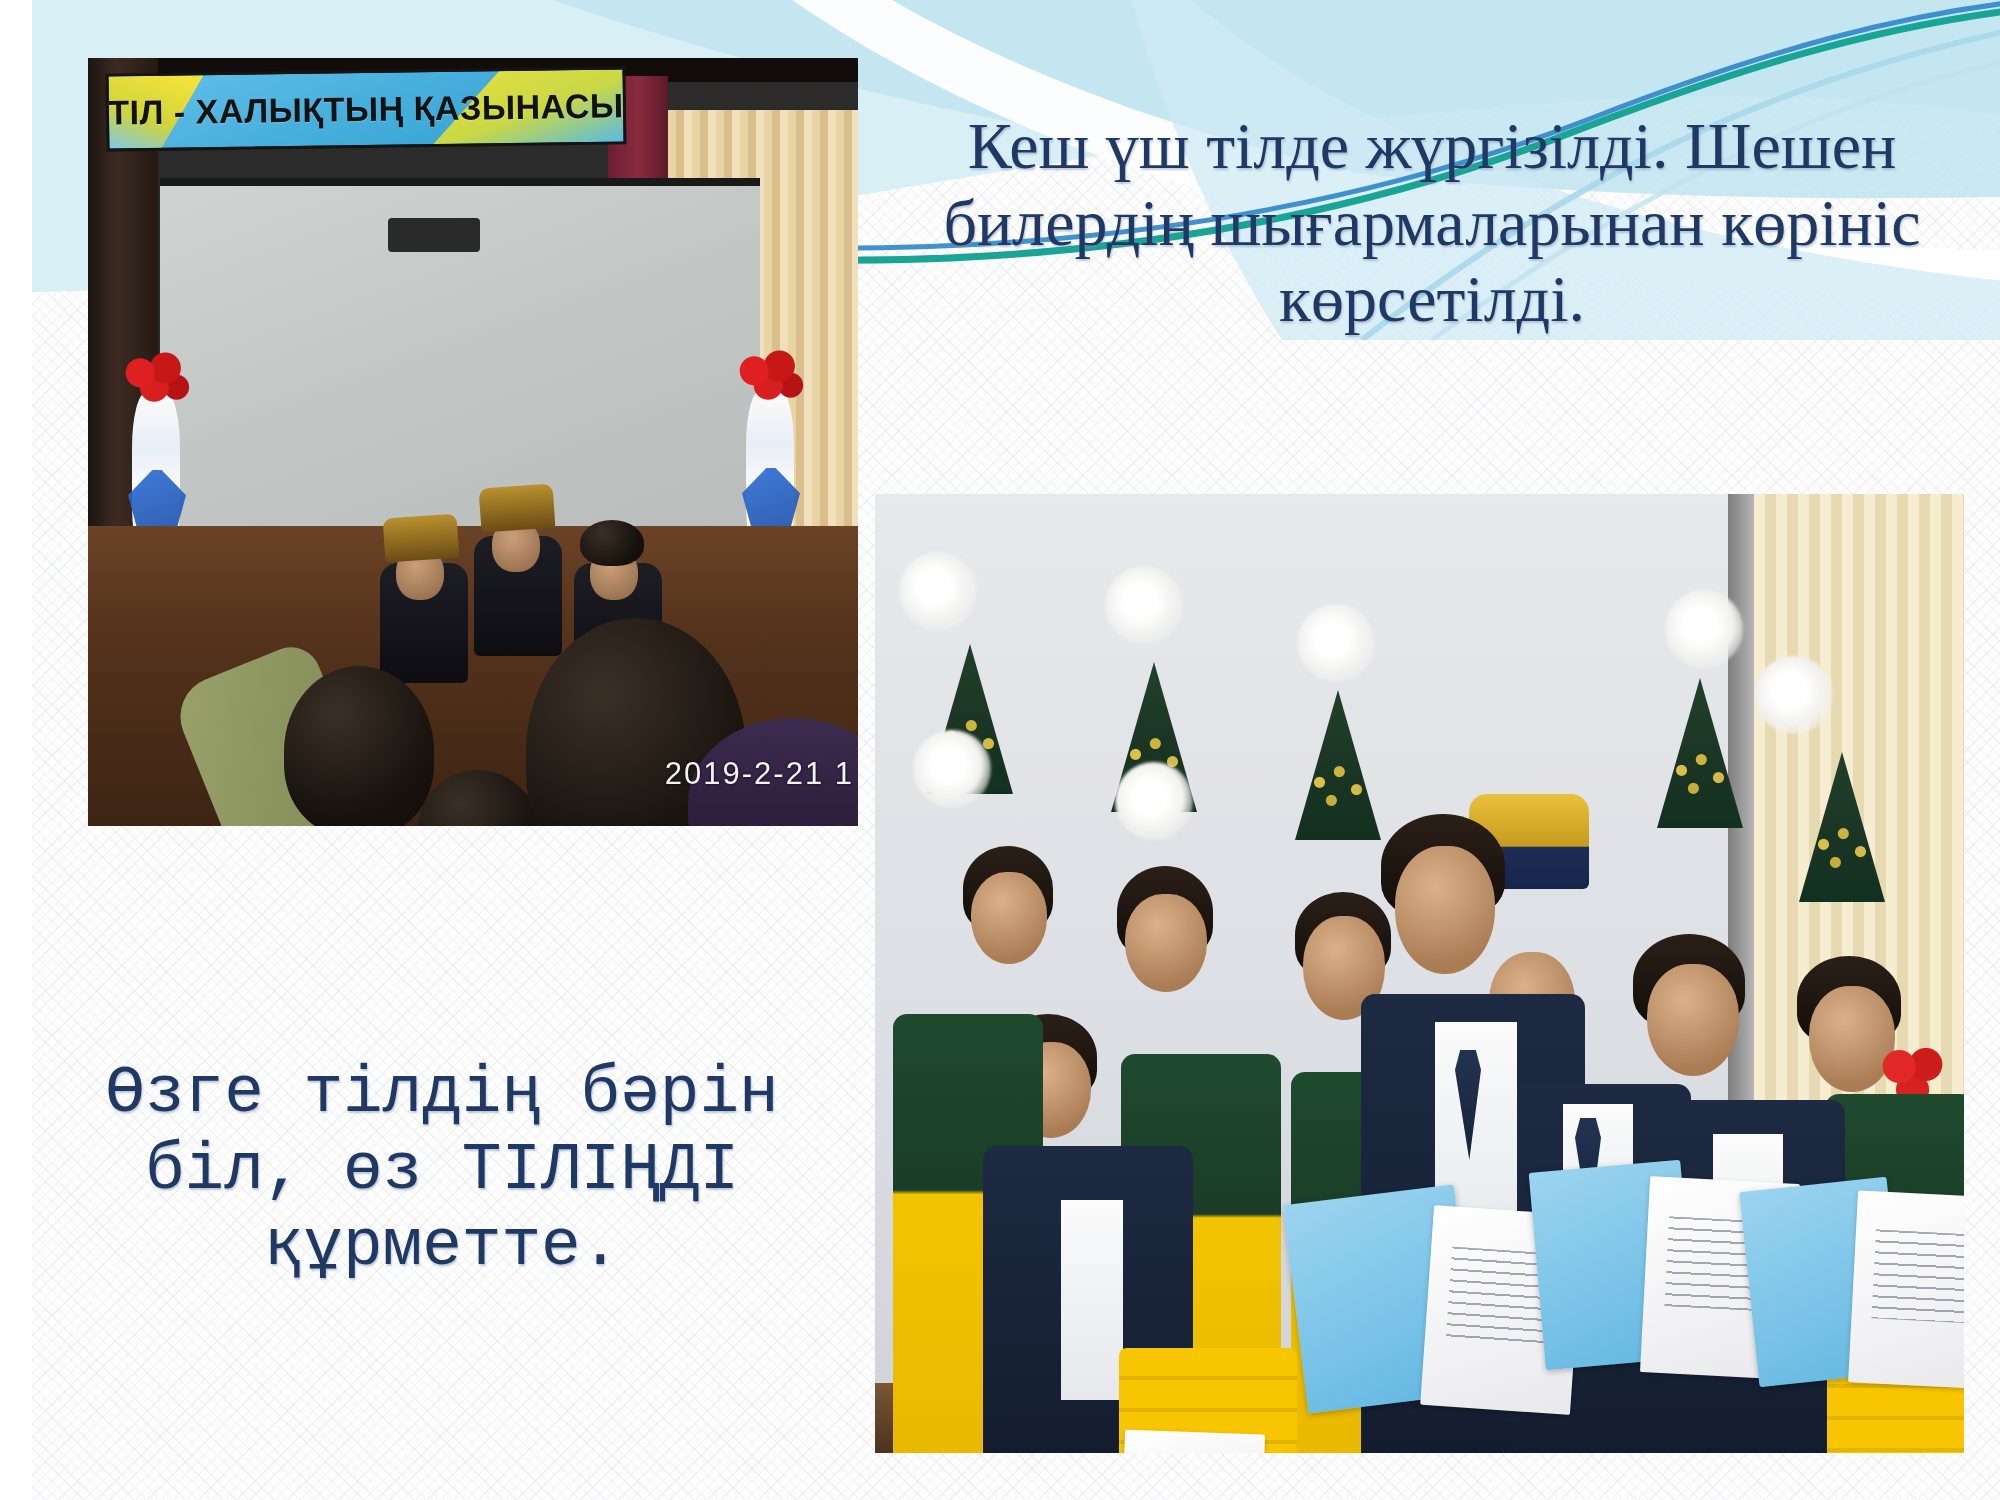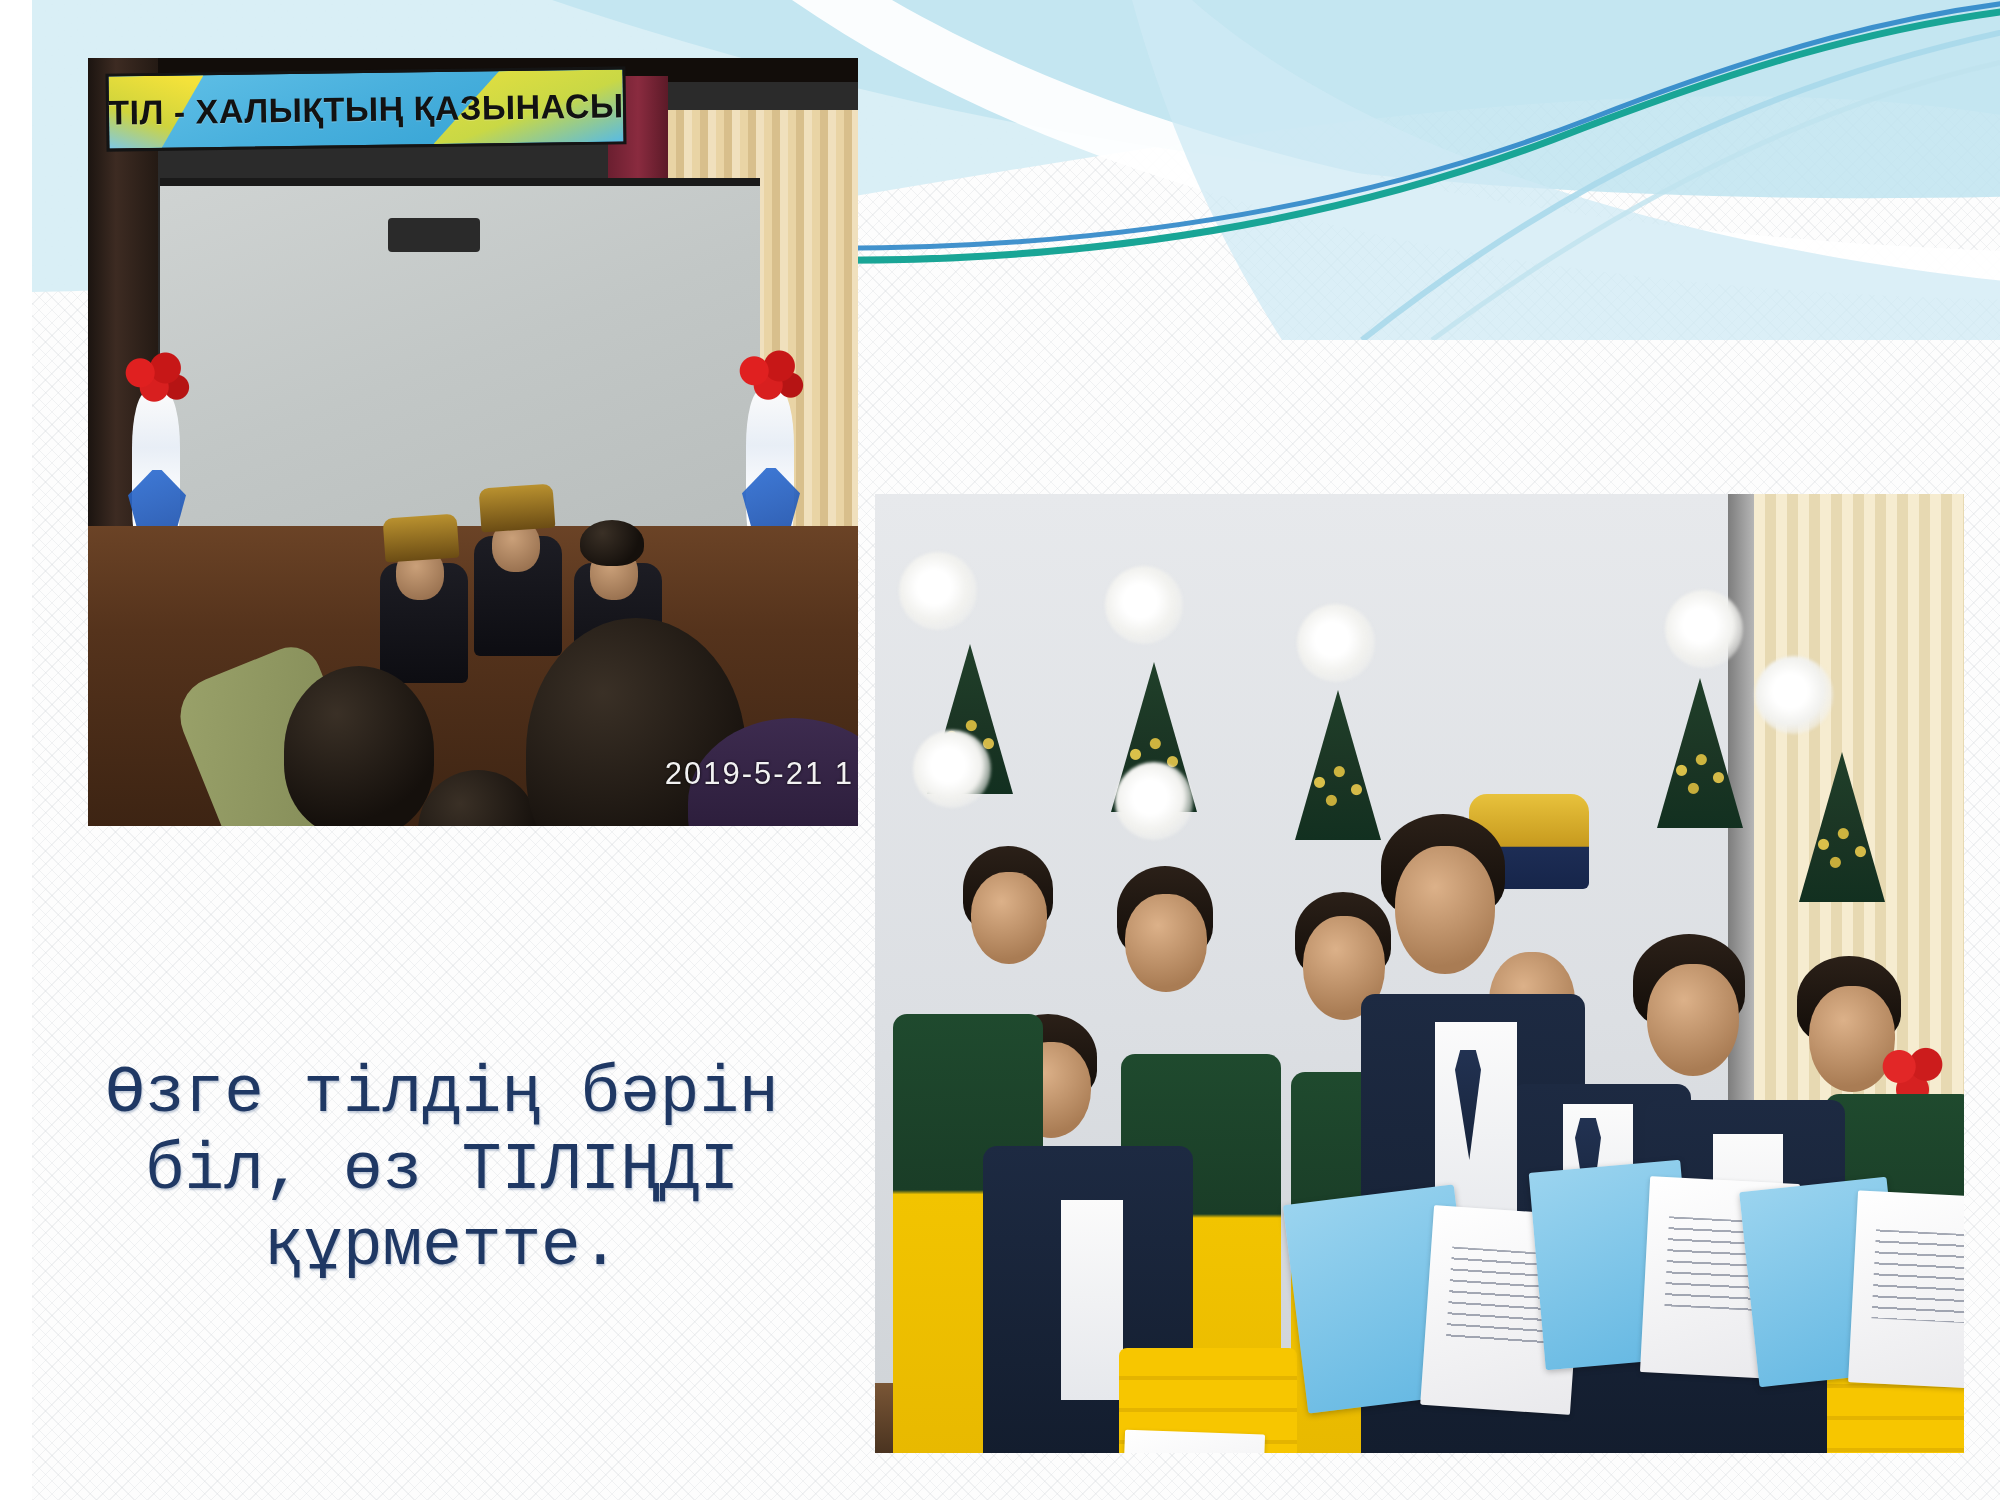--- a/index.html
+++ b/index.html
@@ -396,21 +396,21 @@
       <div class="seated-kid" style="left:486px; top:505px;"></div>
       <div class="kid-face" style="left:502px; top:490px;"></div>
       <div class="head" style="left:492px; top:462px; width:64px; height:46px;"></div>
 
       <div class="arm-sleeve"></div>
       <div class="head" style="left:196px; top:608px; width:150px; height:170px;"></div>
       <div class="head" style="left:330px; top:712px; width:120px; height:120px;"></div>
       <div class="head" style="left:438px; top:560px; width:220px; height:268px;"></div>
       <div class="head" style="left:600px; top:660px; width:210px; height:170px; background:linear-gradient(180deg,#3d2b4f,#241732);"></div>
 
-      <div class="timestamp">2019-5-21 1</div>
+      <div class="timestamp">2019-2-21 1</div>
     </div>
   </div>
 
   <div class="photo" id="photo-choir">
     <div class="photo-inner">
       <div class="ch-bg"></div>
       <div class="ch-window"></div>
       <div class="ch-window-frame"></div>
       <div class="ch-floor"></div>
 
@@ -492,16 +492,17 @@
       <div class="folder-blue" style="left:662px; top:672px; width:152px; height:198px; transform:rotate(-5deg);"></div>
       <div class="paper-white" style="left:770px; top:686px; width:150px; height:196px; transform:rotate(3deg);"></div>
 
       <div class="folder-blue" style="left:874px; top:690px; width:148px; height:196px; transform:rotate(-6deg);"></div>
       <div class="paper-white" style="left:978px; top:700px; width:146px; height:192px; transform:rotate(3deg);"></div>
 
       <div class="paper-white" style="left:248px; top:938px; width:140px; height:120px; transform:rotate(2deg);"></div>
     </div>
   </div>
 
+  <div class="txt" id="text-top">Кеш үш тілде жүргізілді. Шешен билердің шығармаларынан көрініс көрсетілді.</div>
 
   <div class="txt" id="text-bottom">Өзге тілдің бәрін біл, өз ТІЛІҢДІ құрметте.</div>
 
 </div>
 
 </body></html>

